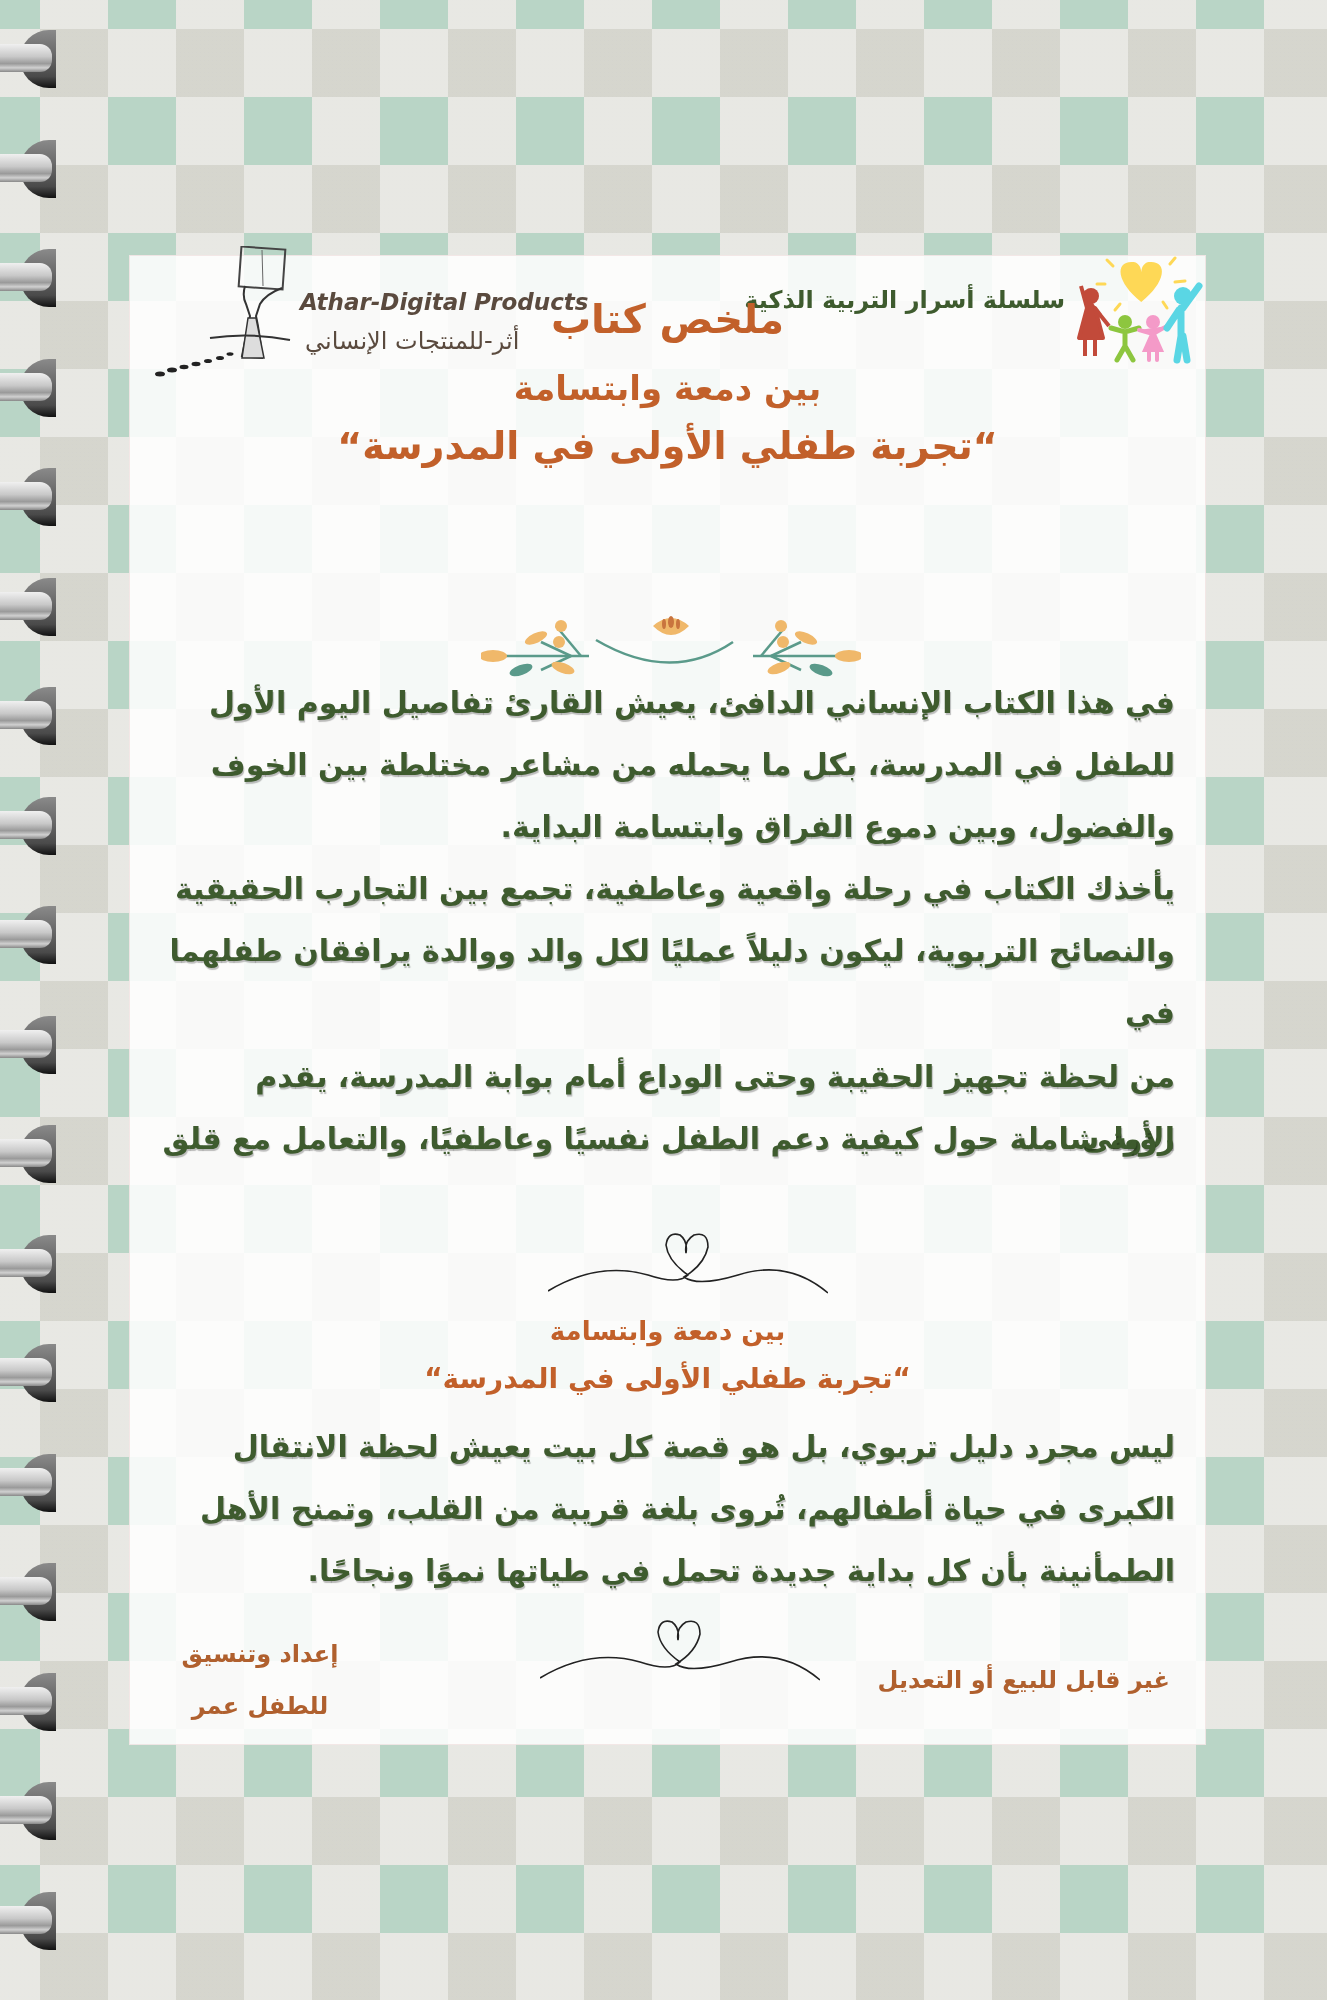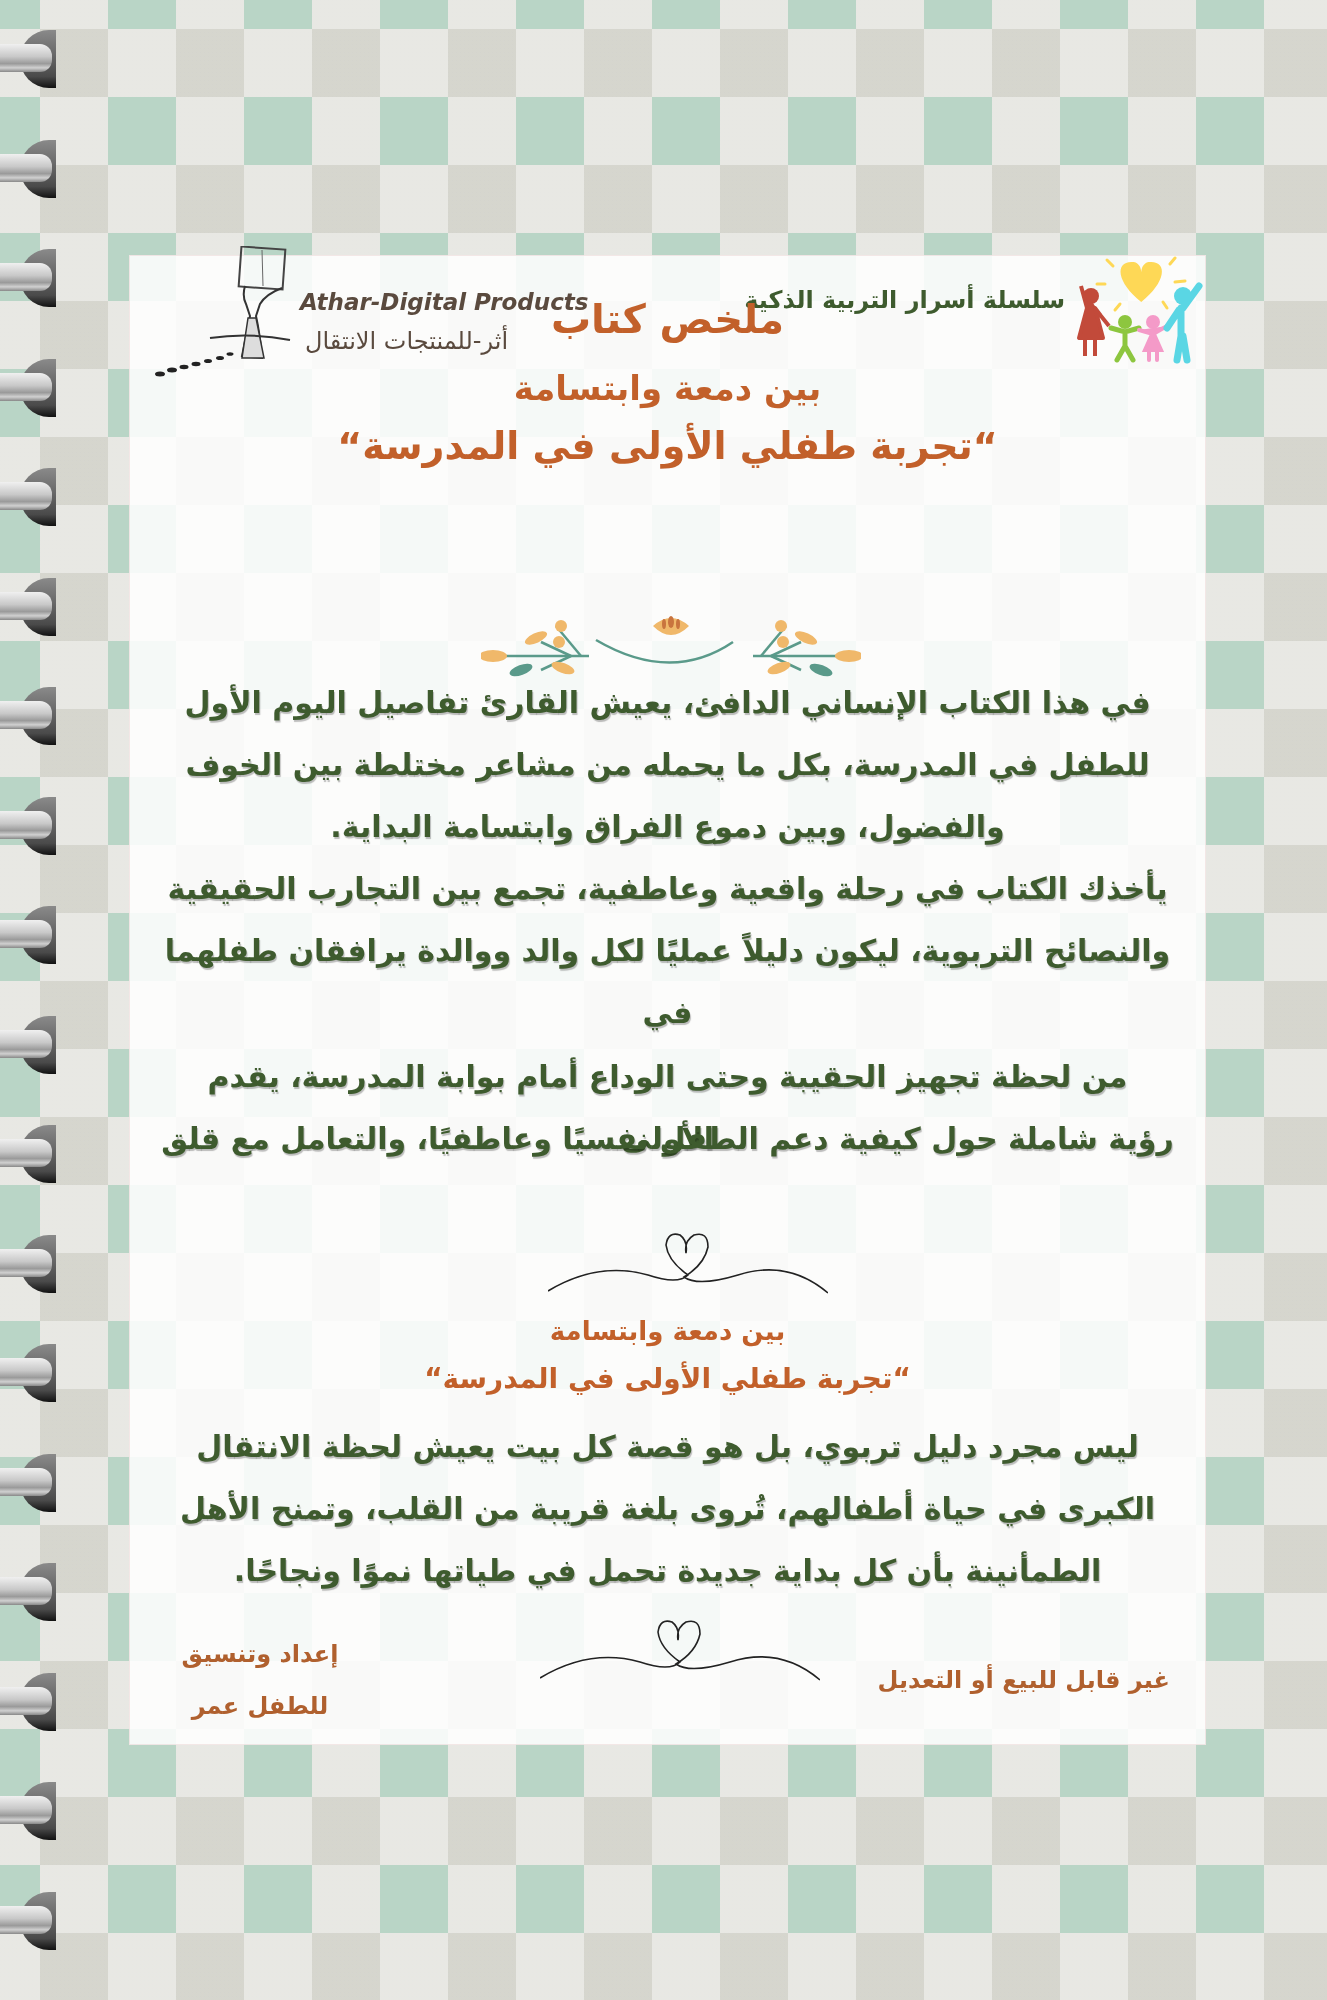--- a/index.html
+++ b/index.html
@@ -32,21 +32,21 @@
     background: linear-gradient(#f0f0f0, #c8c8c8 45%, #9a9a9a 70%, #d0d0d0 85%, #888);
     border-radius: 0 12px 12px 0;
   }
   .panel {
     position: absolute; left: 129px; top: 255px; width: 1075px; height: 1488px;
     background: rgba(255,255,255,0.86);
     border: 1px solid rgba(230,200,200,0.4);
   }
   .rtl { direction: rtl; text-align: center; }
   .orange { color: #c2602a; }
-  .green { color: #3e5b2e; }
+  .green { color: #3e5b2e; text-align: right; }
   .title-line {
     position: absolute; left: 0; right: 0; font-weight: bold;
     font-family: "DejaVu Sans", sans-serif;
   }
   .body-line {
     position: absolute; left: 30px; right: 30px; font-weight: bold;
     font-size: 30px; line-height: 62px;
     text-shadow: 1px 2px 1px rgba(0,0,0,0.25);
   }
   .logo-left { position: absolute; left: 20px; top: 0; width: 450px; height: 140px; }
@@ -301,21 +301,21 @@
         <ellipse cx="10" cy="128" rx="5" ry="2.5"></ellipse>
           <ellipse cx="22" cy="124" rx="5" ry="2.5"></ellipse>
         <ellipse cx="34" cy="121" rx="4.5" ry="2.2"></ellipse>
           <ellipse cx="46" cy="118" rx="4.5" ry="2.2"></ellipse>
         <ellipse cx="58" cy="115" rx="4" ry="2"></ellipse>
           <ellipse cx="70" cy="112" rx="4" ry="2"></ellipse>
         <ellipse cx="80" cy="108" rx="3.5" ry="1.8"></ellipse>
       </g>
     </svg>
     <div class="logo-en">Athar-Digital Products</div>
-    <div class="logo-ar">أثر-للمنتجات الانتقال</div>
+    <div class="logo-ar">أثر-للمنتجات الإنساني</div>
   </div>
 
   <div class="series">سلسلة أسرار التربية الذكية</div>
   <svg class="family" viewBox="0 0 130 110">
     <path d="M65 40 C40 20 40 0 58 2 C63 3 65 8 65 12 C65 8 67 3 72 2 C90 0 90 20 65 40 Z" fill="#fed856" transform="translate(-2,4) scale(1.05)"></path>
     <g stroke="#fed856" stroke-width="3" stroke-linecap="round">
       <line x1="38" y1="10" x2="32" y2="4"></line>
         <line x1="95" y1="8" x2="100" y2="2"></line>
       <line x1="30" y1="28" x2="22" y2="28"></line>
         <line x1="100" y1="26" x2="110" y2="25"></line>

